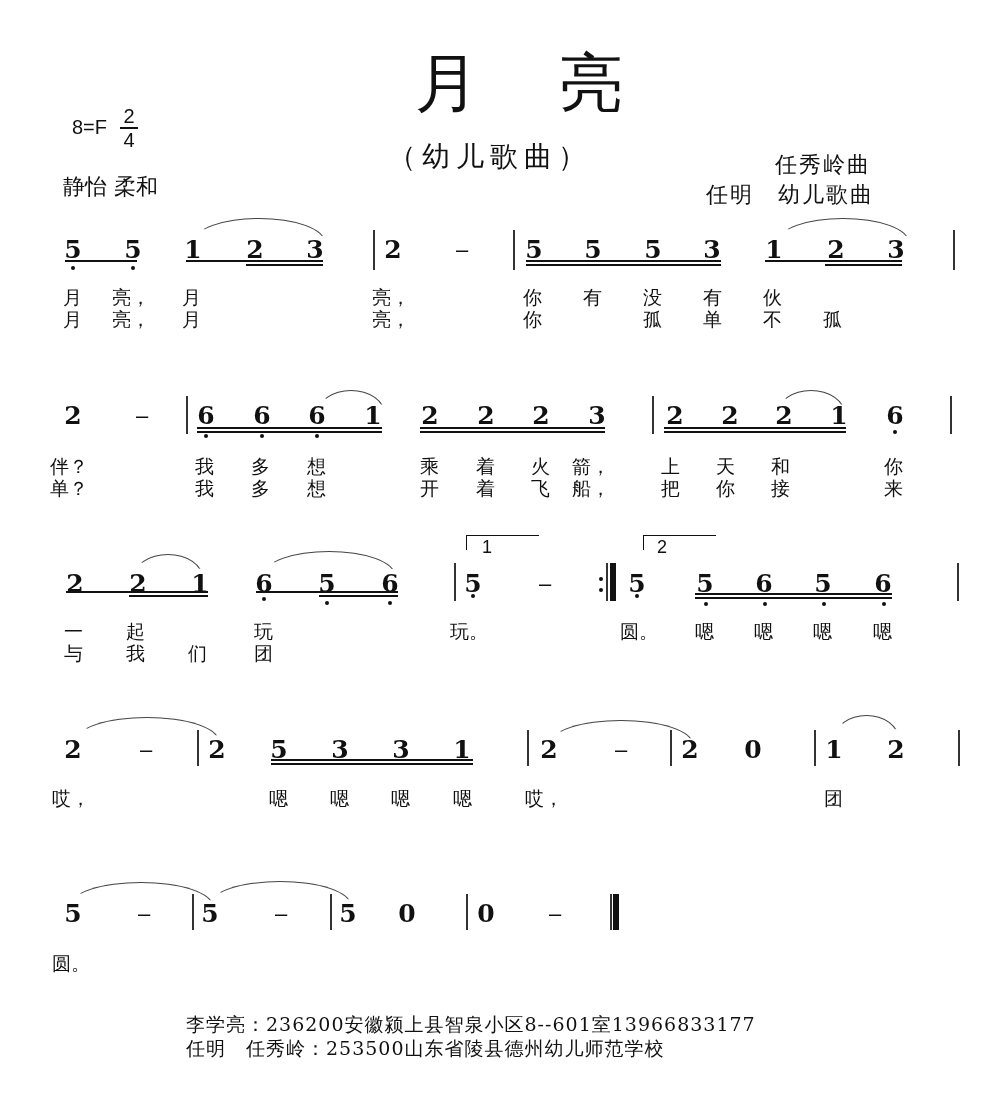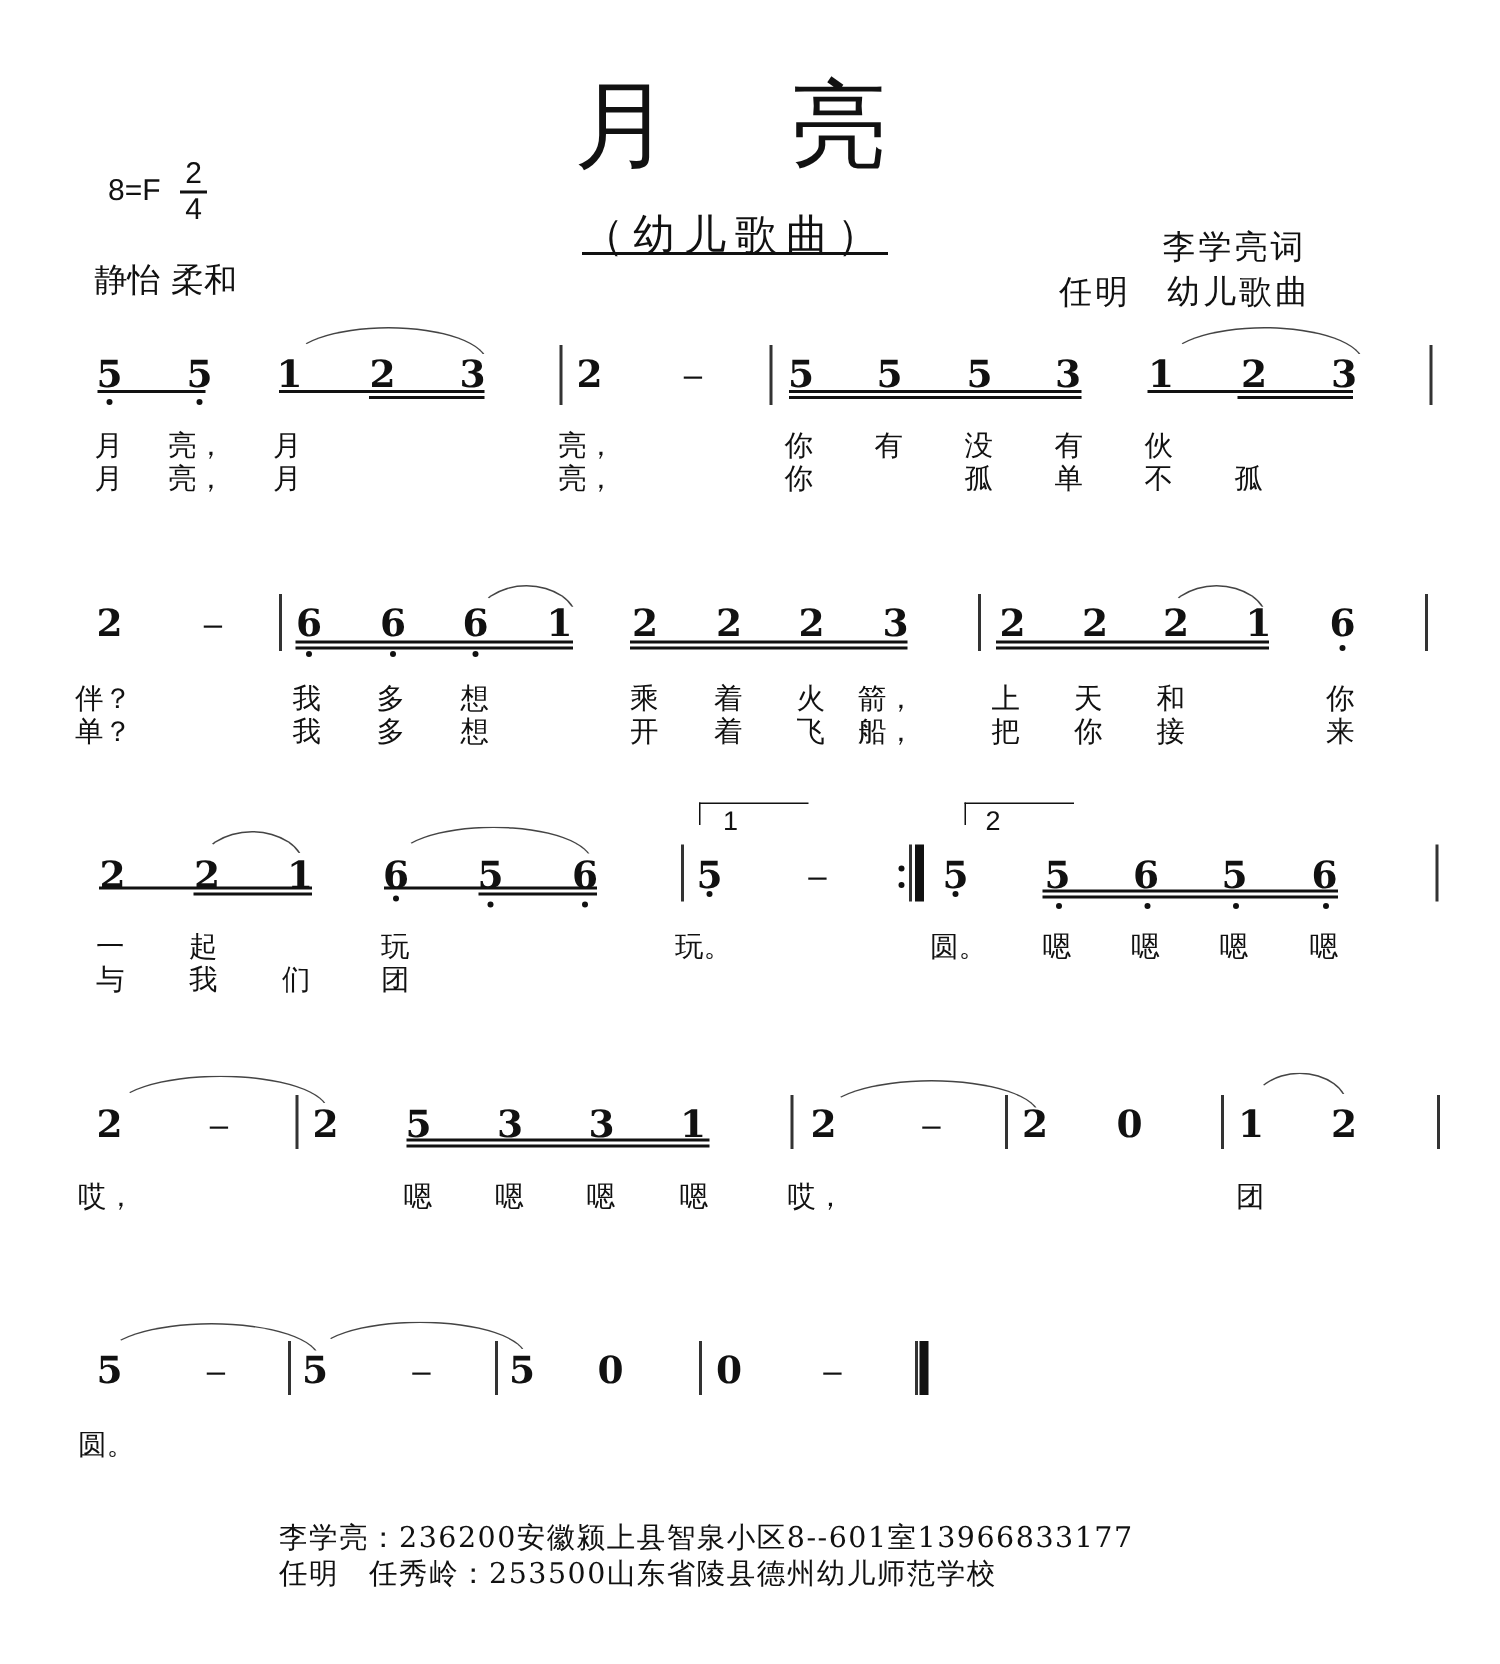--- a/index.html
+++ b/index.html
@@ -1,19 +1,19 @@
 <!DOCTYPE html>
 <html><head>
 <meta charset="utf-8">
 <style>
   html, body { margin: 0; padding: 0; background: #ffffff; }
   body { width: 1000px; height: 1109px; position: relative; overflow: hidden;
          font-family: "DejaVu Serif", "Liberation Serif", serif; color: #111; }
   .abs { position: absolute; }
-  .title { font-family: "DejaVu Serif", serif; font-size: 64px; letter-spacing: 80px; }
+  .title { font-family: "DejaVu Serif", serif; font-size: 64px; letter-spacing: 80px; margin-left: 32px; }
   .subtitle { font-size: 28px; letter-spacing: 6px; }
   .meta { font-size: 22px; }
   .credit { font-size: 22px; letter-spacing: 2px; }
   .note { font-family: "DejaVu Serif", "Liberation Serif", serif; font-weight: bold; font-size: 25px;
           width: 24px; text-align: center; line-height: 28px; }
   .dash { font-family: "Liberation Sans", sans-serif; font-size: 22px; width: 24px; text-align: center; line-height: 28px; }
   .dot { width: 4px; height: 4px; border-radius: 50%; background: #111; }
   .beam { height: 2px; background: #111; }
   .bar { width: 1.5px; background: #333; }
   .bar-thick { width: 6px; background: #111; }
@@ -23,31 +23,31 @@
   .volta { border-top: 1.5px solid #111; border-left: 1.5px solid #111; height: 14px; }
   .volta-num { font-family: "Liberation Sans", sans-serif; font-size: 18px; }
   .repeat-dot { width: 4px; height: 4px; border-radius: 50%; background: #111; }
   .footer { font-size: 19px; letter-spacing: 1px; white-space: nowrap; }
   .timesig { font-family: "Liberation Sans", sans-serif; font-size: 20px; line-height: 20px; text-align: center; }
 </style>
 </head>
 <body>
 
 <div class="abs title" style="left:383px; top:40px;">月亮</div>
-<div class="abs subtitle" style="left:388px; top:138px;text-decoration:underline;">（幼儿歌曲）</div>
+<div class="abs subtitle" style="left:388px; top:138px;">（幼儿歌曲）</div>
 
 <div class="abs meta" style="left:72px; top:116px; font-family:'Liberation Sans',sans-serif; font-size:20px;">8=F</div>
 <div class="abs timesig" style="left:120px; top:106px; width:18px;">
   <div>2</div>
   <div style="height:1.5px;background:#111;margin:1px 0;"></div>
   <div>4</div>
 </div>
 <div class="abs meta" style="left:63px; top:172px;">静怡 柔和</div>
 
-<div class="abs credit" style="left:775px; top:150px;">李学亮词</div>
+<div class="abs credit" style="left:775px; top:150px;">任秀岭曲</div>
 <div class="abs credit" style="left:706px; top:180px;">任明　幼儿歌曲</div>
 
 <div>
 
   <div class="abs note" style="left:61px; top:236px;">5</div>
   <div class="abs note" style="left:121px; top:236px;">5</div>
   <div class="abs note" style="left:181px; top:236px;">1</div>
   <div class="abs note" style="left:243px; top:236px;">2</div>
   <div class="abs note" style="left:303px; top:236px;">3</div>
   <div class="abs bar" style="left:373px; top:230px; height:40px;"></div>

